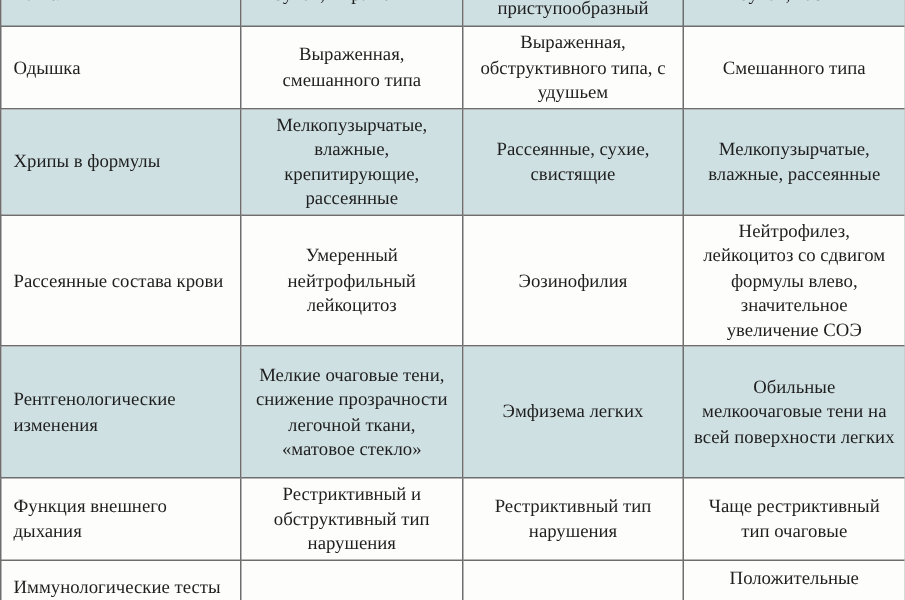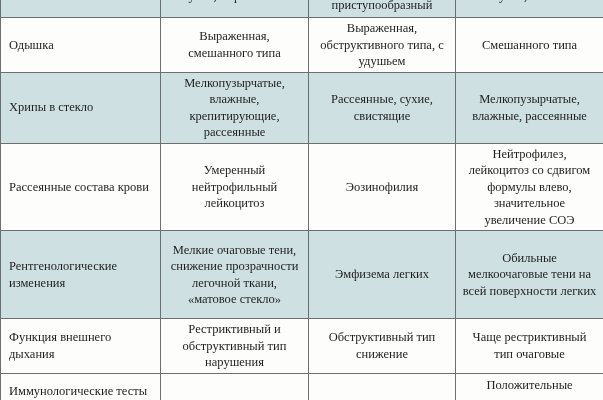--- a/index.html
+++ b/index.html
@@ -69,41 +69,41 @@
           <td>Сухой, приступообразный</td>
           <td>Сухой, частый</td>
         </tr>
         <tr class="r2 row-white">
           <td class="label">Одышка</td>
           <td>Выраженная, смешанного типа</td>
           <td>Выраженная, обструктивного типа, с удушьем</td>
           <td>Смешанного типа</td>
         </tr>
         <tr class="r3 row-blue">
-          <td class="label">Хрипы в стекло</td>
+          <td class="label">Хрипы в формулы</td>
           <td>Мелкопузырчатые, влажные, крепитирующие, рассеянные</td>
           <td>Рассеянные, сухие, свистящие</td>
           <td>Мелкопузырчатые, влажные, рассеянные</td>
         </tr>
         <tr class="r4 row-white">
           <td class="label">Рассеянные состава крови</td>
           <td>Умеренный нейтрофильный лейкоцитоз</td>
           <td>Эозинофилия</td>
           <td>Нейтрофилез, лейкоцитоз со сдвигом формулы влево, значительное увеличение СОЭ</td>
         </tr>
         <tr class="r5 row-blue">
           <td class="label">Рентгенологические изменения</td>
           <td>Мелкие очаговые тени, снижение прозрачности легочной ткани, «матовое стекло»</td>
           <td>Эмфизема легких</td>
           <td>Обильные мелкоочаговые тени на всей поверхности легких</td>
         </tr>
         <tr class="r6 row-white">
           <td class="label">Функция внешнего дыхания</td>
           <td>Рестриктивный и обструктивный тип нарушения</td>
-          <td>Обструктивный тип снижение</td>
+          <td>Рестриктивный тип нарушения</td>
           <td>Чаще рестриктивный тип очаговые</td>
         </tr>
         <tr class="r8 row-white">
           <td class="label">Иммунологические тесты</td>
           <td></td>
           <td></td>
           <td>Положительные</td>
         </tr>
       </tbody>
     </table>

